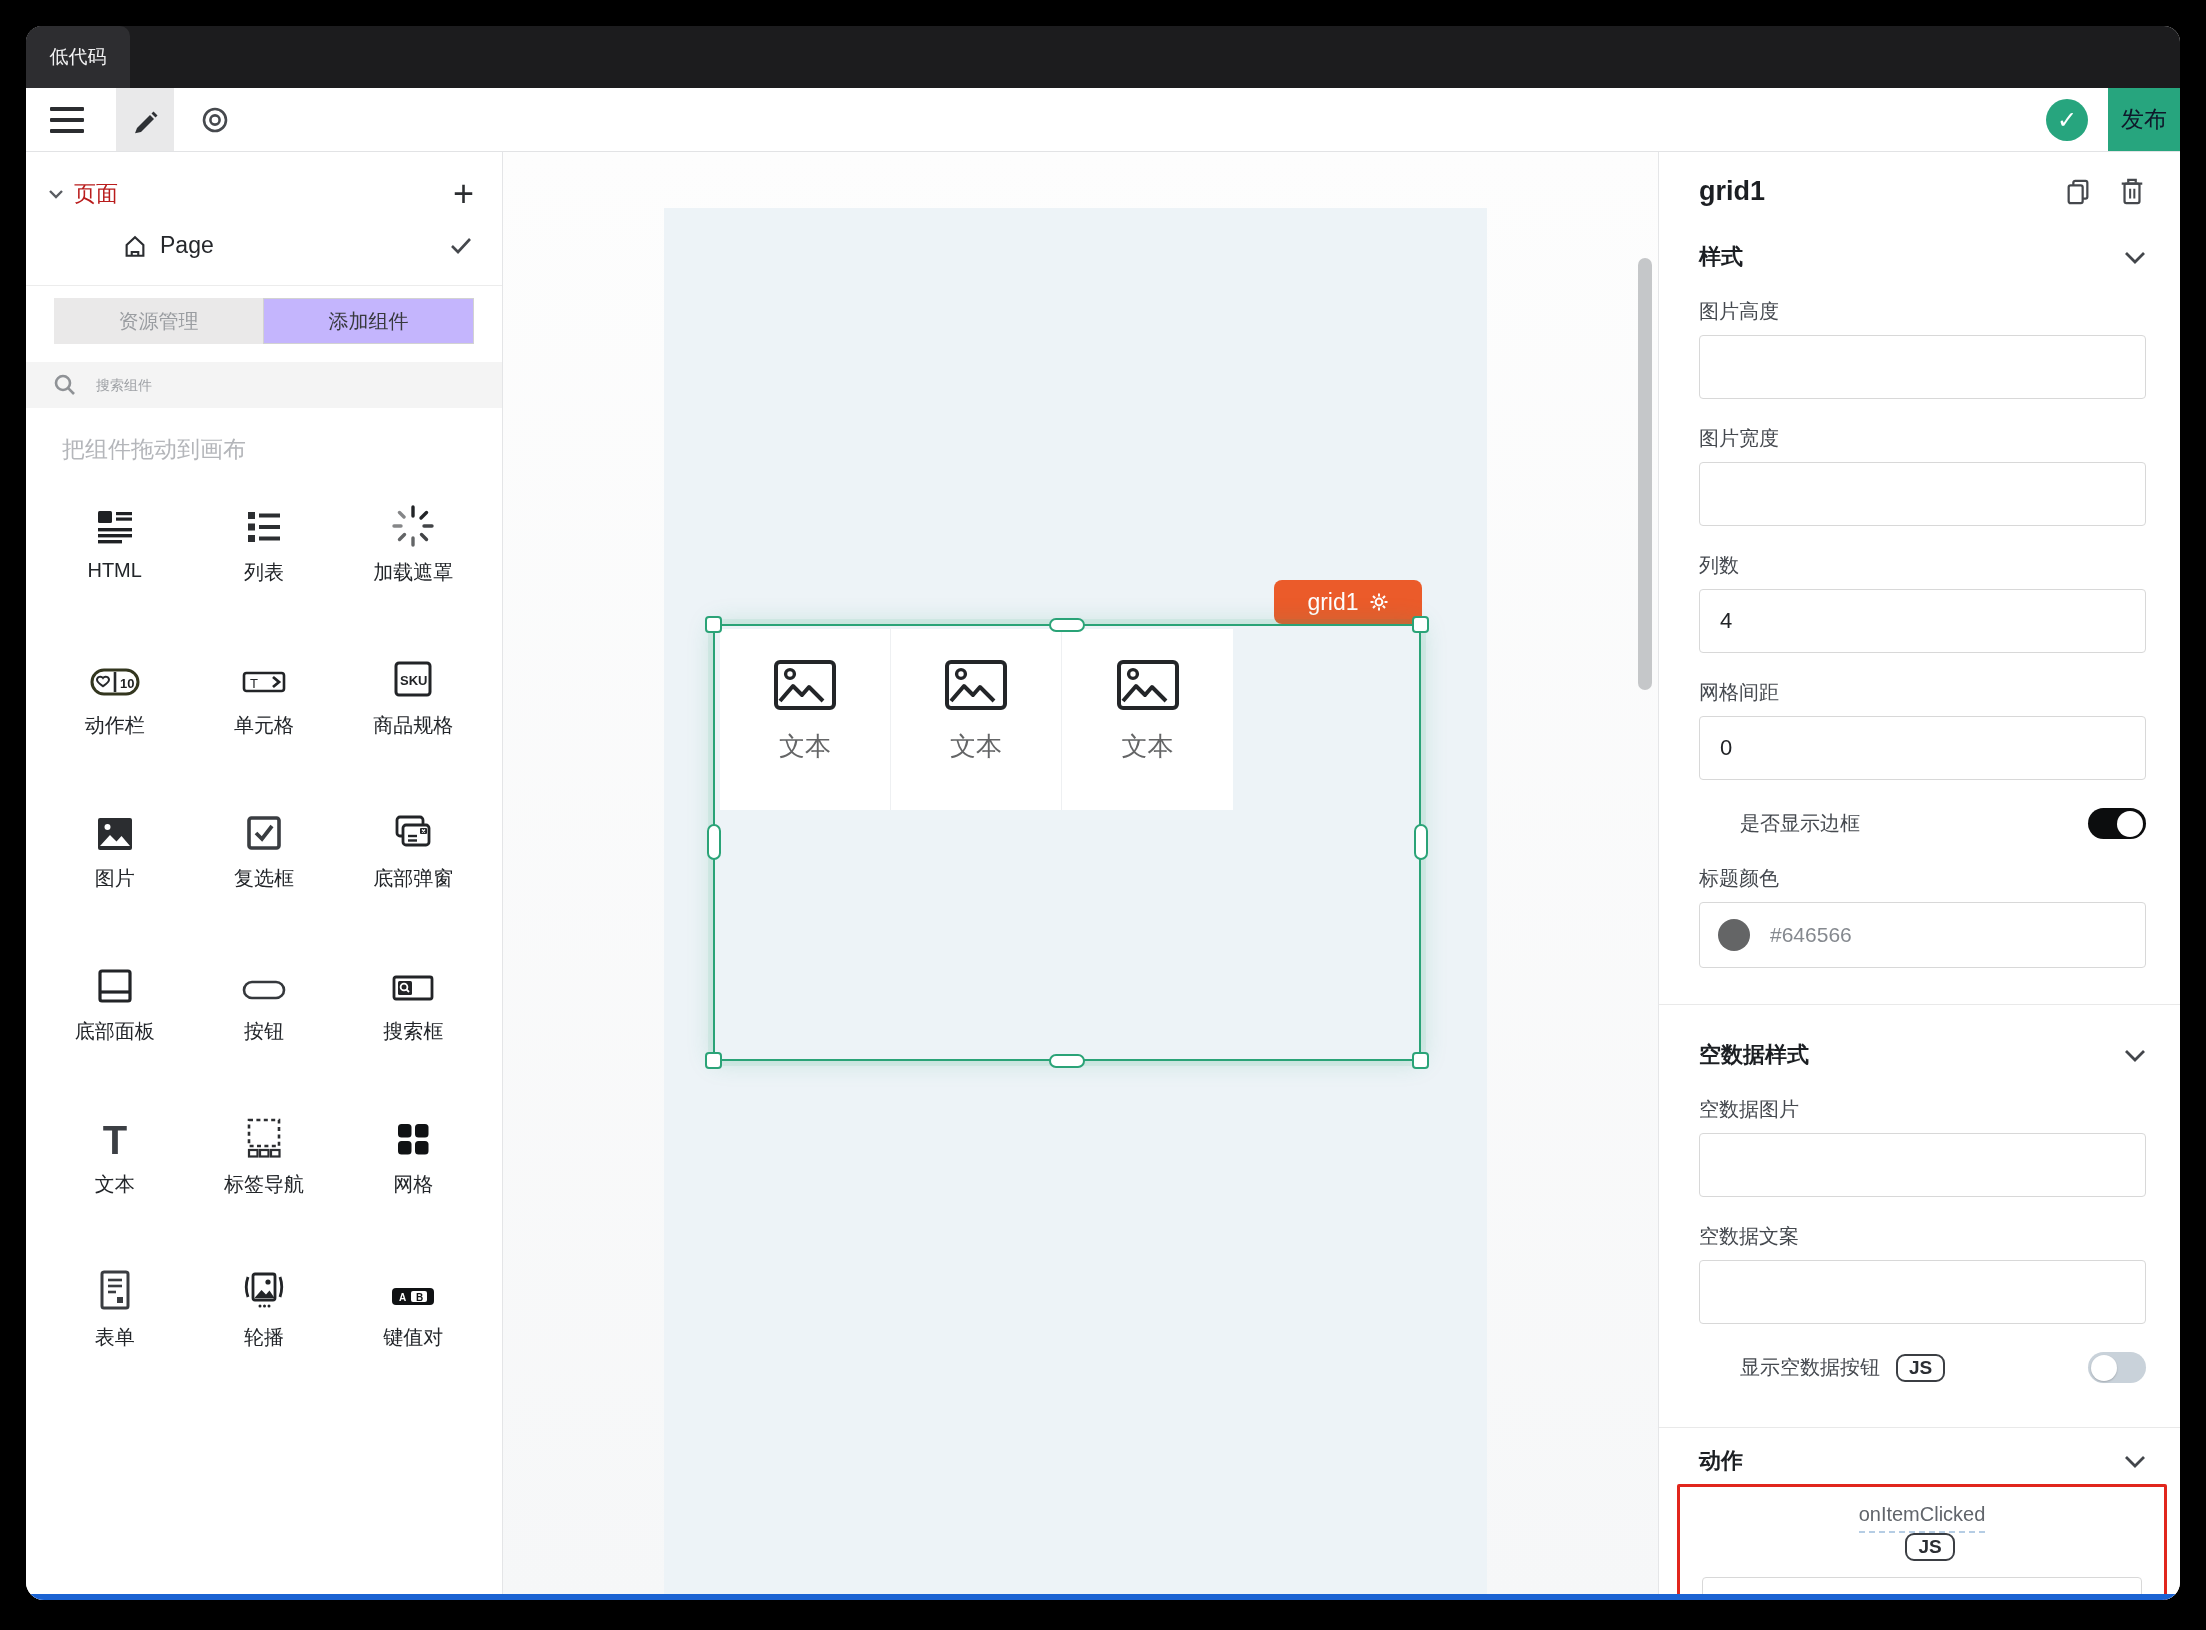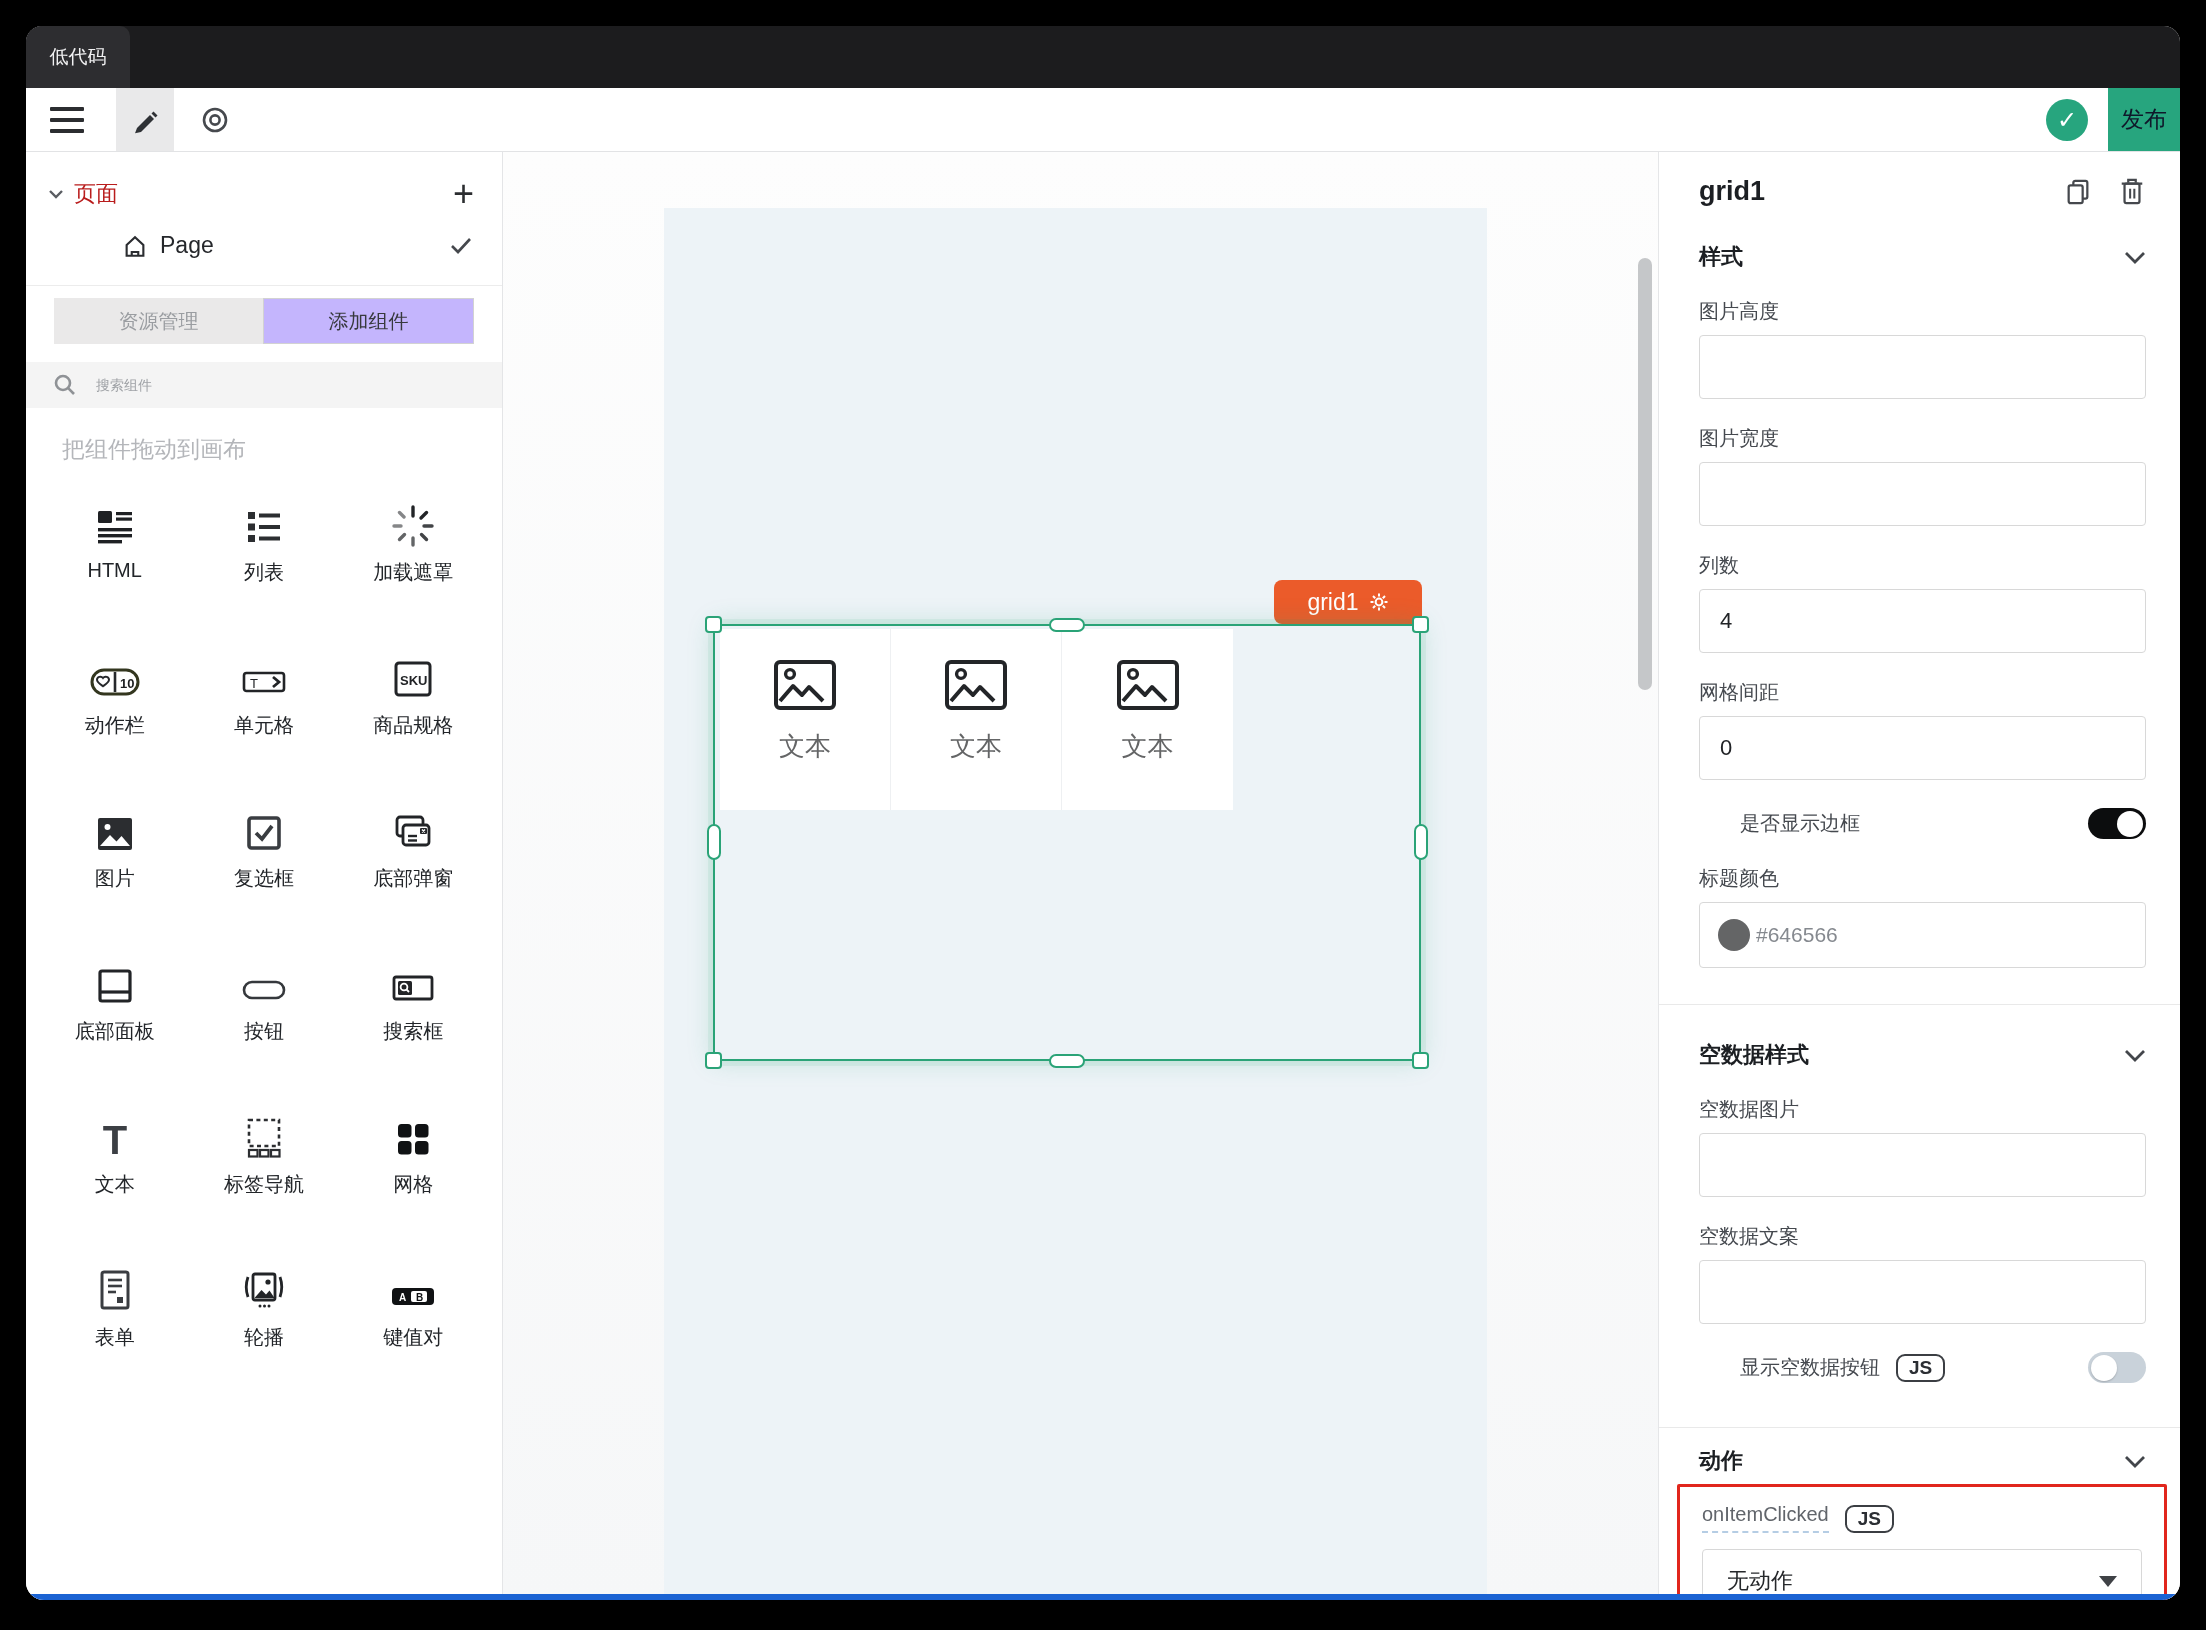--- a/index.html
+++ b/index.html
@@ -81,26 +81,26 @@
   .toggle-row .lab{font-size:20px;color:#45494f;display:flex;align-items:center;}
   .toggle{margin-left:auto;width:58px;height:31px;border-radius:16px;position:relative;cursor:pointer;}
   .toggle.on{background:#0c0d0e;}
   .toggle.off{background:#c9d2da;}
   .toggle .knob{position:absolute;top:2.5px;width:26px;height:26px;border-radius:50%;background:#fff;}
   .toggle.on .knob{right:3px;}
   .toggle.off .knob{left:3px;box-shadow:0 1px 2px rgba(0,0,0,.2);}
   .color-input{margin-top:10px;height:66px;border:1.5px solid #d8d8d8;border-radius:4px;display:flex;
                align-items:center;padding:0 18px;}
   .swatch{width:32px;height:32px;border-radius:50%;background:#646566;}
-  .color-val{margin-left:6px;font-size:21px;color:#85898f;}
+  .color-val{margin-left:20px;font-size:21px;color:#85898f;}
   .panel-divider{height:1px;background:#e9e9e9;margin:36px -34px 0 -40px;}
   .js-badge{display:inline-block;border:2.5px solid #3b3e43;border-radius:9px;padding:1px 11px;font-size:19px;
             font-weight:bold;color:#2b2e33;margin-left:16px;}
   .action-box{margin:8px -21px 0 -22px;border:3px solid #e1261c;border-radius:2px;padding:16px 22px 22px 22px;}
-  .event-row{display:flex;align-items:flex-end;}
+  .event-row{display:flex;align-items:center;flex-direction:column;}
   .event-name{font-size:20px;color:#61656b;border-bottom:2px dashed #b5cde4;padding-bottom:5px;}
   .dropdown{margin-top:16px;height:64px;border:1.5px solid #d8d8d8;border-radius:4px;display:flex;
             align-items:center;padding:0 24px;cursor:pointer;}
   .dropdown .val{font-size:22px;color:#26282b;}
   .caret{margin-left:auto;width:0;height:0;border-left:9px solid transparent;border-right:9px solid transparent;
          border-top:11px solid #3f4246;}
   .bottom-bar{position:absolute;left:0;right:0;bottom:0;height:6px;background:#1b63d3;}
   svg{display:block;}
 </style>
 </head>

